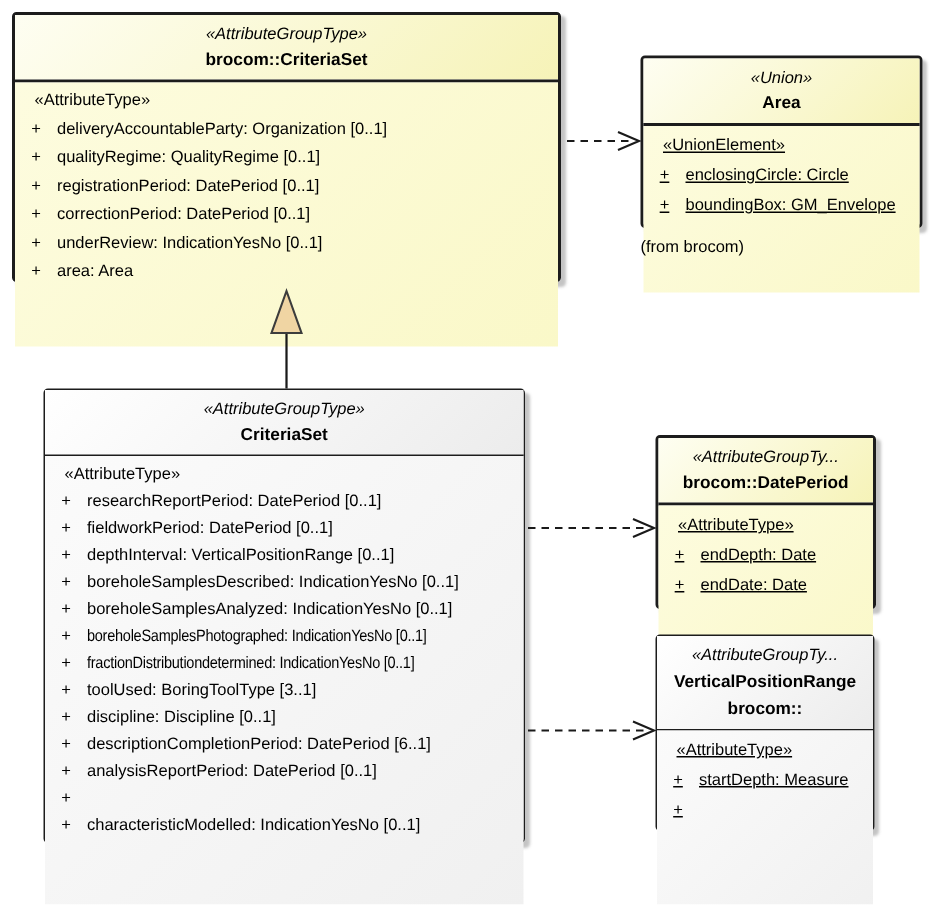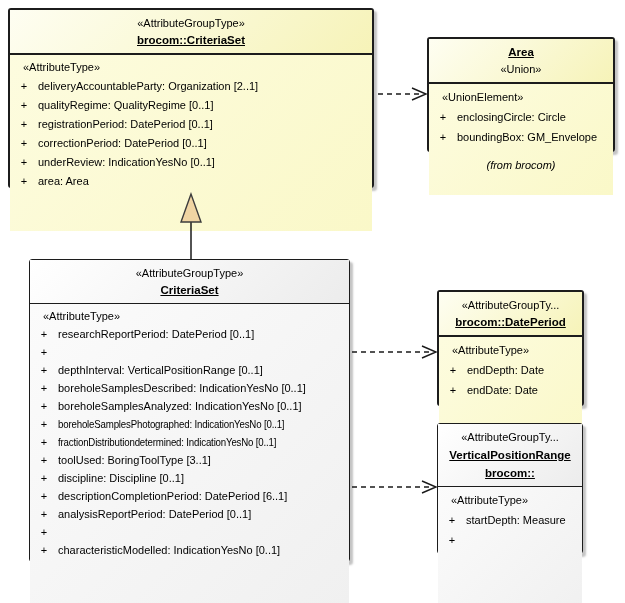--- a/index.html
+++ b/index.html
@@ -18,54 +18,54 @@
   .yellow .hdr{
     border-bottom:2px solid var(--box-border,#1c1c1c);
     background:linear-gradient(135deg,var(--yellow-header-top,#fefef2) 0%,var(--yellow-header-bottom,#f6f3b8) 100%);
   }
   .yellow .bdy{background:linear-gradient(135deg,var(--yellow-body-light,#fdfcdf) 0%,var(--yellow-body,#faf8c8) 100%);height:100%;}
   .gray .hdr{
     border-bottom:1px solid var(--box-border,#1c1c1c);
     background:linear-gradient(135deg,var(--gray-header-top,#ffffff) 0%,var(--gray-header-bottom,#ececec) 100%);
   }
   .gray .bdy{background:linear-gradient(135deg,var(--gray-body-light,#fbfbfb) 0%,var(--gray-body,#f0f0f0) 100%);height:100%;}
-  .stereo{font-size:11px;}
-  .title{font-weight:bold;font-size:11.5px;text-decoration:underline;}
+  .stereo{font-size:11px;font-style:italic;}
+  .title{font-weight:bold;font-size:11.5px;}
   .hdr .line{line-height:17px;}
   .hdr.h2{padding:5px 2px 4px;}
   .hdr.h3{padding:4px 2px 4px;}
   .hdr.h3 .line{line-height:18px;}
   .bdy{padding-top:3px;box-sizing:border-box;}
   .comp-label{padding-left:13px;}
   .attr-row{display:flex;}
   .attr-row .vis{flex:0 0 28px;text-align:center;}
   .attr-row .txt{white-space:nowrap;}
   .lh19 .comp-label,.lh19 .attr-row{line-height:19px;}
   .lh18 .comp-label,.lh18 .attr-row{line-height:18px;}
-  .lh20 .comp-label,.lh20 .attr-row{line-height:20px;}
+  .lh20 .comp-label,.lh20 .attr-row{line-height:20px;text-decoration:underline;}
   .attr-row.condensed .txt{display:inline-block;transform:scaleX(.88);transform-origin:0 50%;letter-spacing:-.2px;}
-  .caption{position:absolute;text-align:center;font-style:italic;font-size:11px;}
+  .caption{position:absolute;font-size:11px;}
   #connector-layer{position:absolute;left:0;top:0;pointer-events:none;}
 </style>
 </head>
 <body>
 
 <div id="canvas">
 
   <div class="uml-box yellow" style="left:8px;top:8px;width:366px;height:180px">
     <div class="hdr h2">
       <div class="line stereo">«AttributeGroupType»</div>
       <div class="line title">brocom::CriteriaSet</div>
     </div>
     <div class="bdy lh19">
       <div class="comp-label">«AttributeType»</div>
       <div>
           <div class="attr-row">
             <span class="vis">+</span>
-            <span class="txt">deliveryAccountableParty: Organization [2..1]</span>
+            <span class="txt">deliveryAccountableParty: Organization [0..1]</span>
           </div>
           <div class="attr-row">
             <span class="vis">+</span>
             <span class="txt">qualityRegime: QualityRegime [0..1]</span>
           </div>
           <div class="attr-row">
             <span class="vis">+</span>
             <span class="txt">registrationPeriod: DatePeriod [0..1]</span>
           </div>
           <div class="attr-row">
@@ -79,22 +79,22 @@
           <div class="attr-row">
             <span class="vis">+</span>
             <span class="txt">area: Area</span>
           </div>
         </div>
     </div>
   </div>
 
   <div class="uml-box yellow" style="left:427px;top:37px;width:188px;height:115px">
     <div class="hdr h2">
+      <div class="line stereo">«Union»</div>
       <div class="line title">Area</div>
-      <div class="line stereo">«Union»</div>
     </div>
     <div class="bdy lh20">
       <div class="comp-label">«UnionElement»</div>
       <div>
           <div class="attr-row">
             <span class="vis">+</span>
             <span class="txt">enclosingCircle: Circle</span>
           </div>
           <div class="attr-row">
             <span class="vis">+</span>
@@ -112,20 +112,21 @@
     </div>
     <div class="bdy lh18">
       <div class="comp-label">«AttributeType»</div>
       <div>
           <div class="attr-row">
             <span class="vis">+</span>
             <span class="txt">researchReportPeriod: DatePeriod [0..1]</span>
           </div>
           <div class="attr-row">
             <span class="vis">+</span>
+            <span class="txt">fieldworkPeriod: DatePeriod [0..1]</span>
           </div>
           <div class="attr-row">
             <span class="vis">+</span>
             <span class="txt">depthInterval: VerticalPositionRange [0..1]</span>
           </div>
           <div class="attr-row">
             <span class="vis">+</span>
             <span class="txt">boreholeSamplesDescribed: IndicationYesNo [0..1]</span>
           </div>
           <div class="attr-row">

